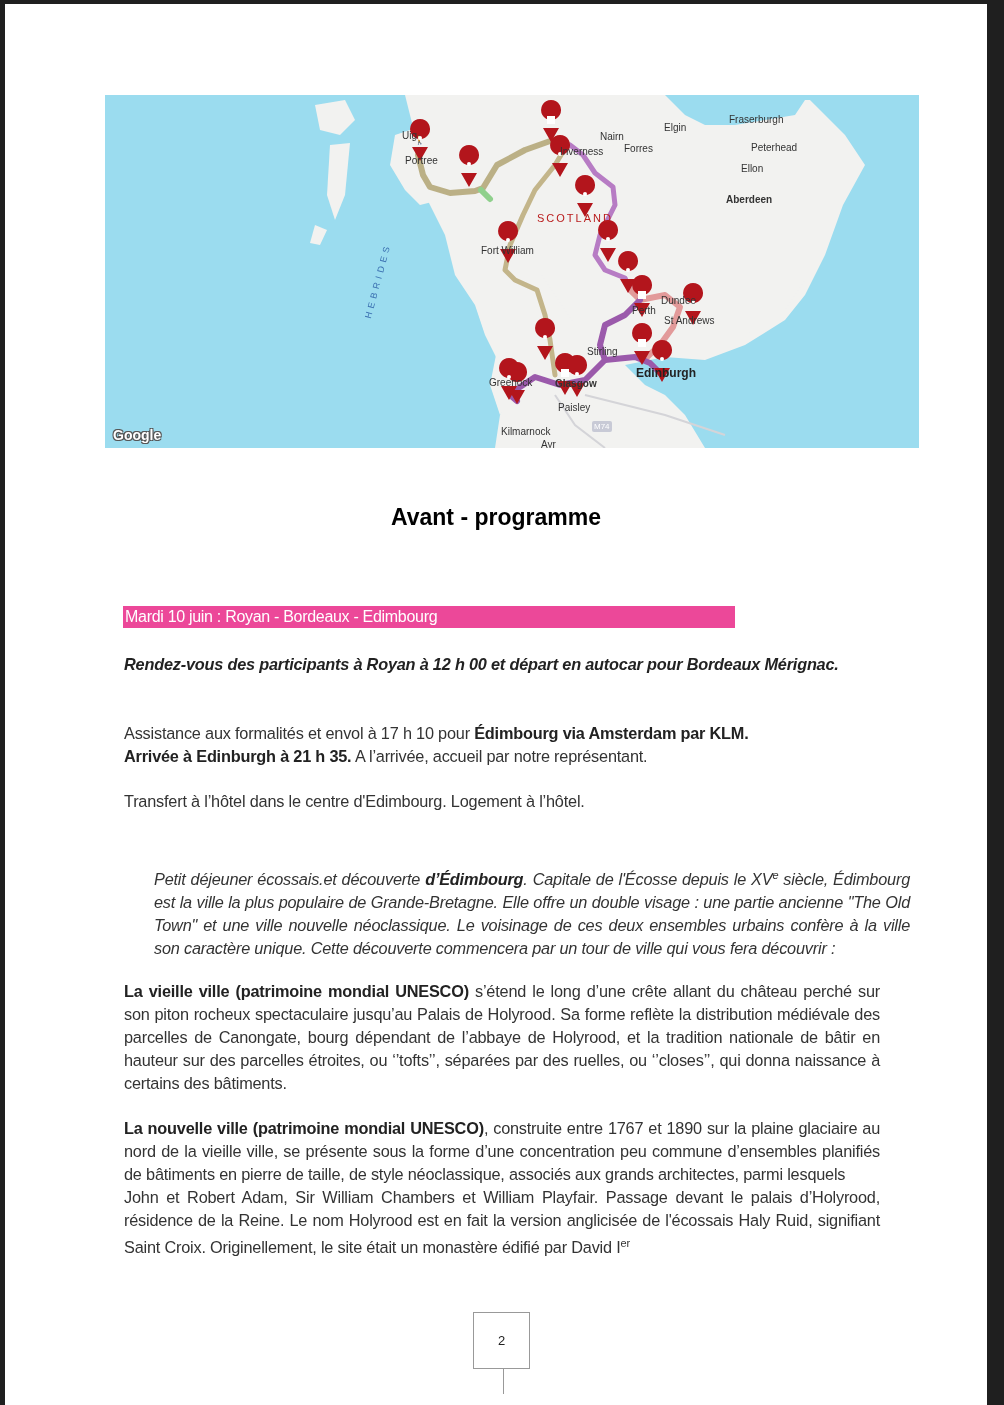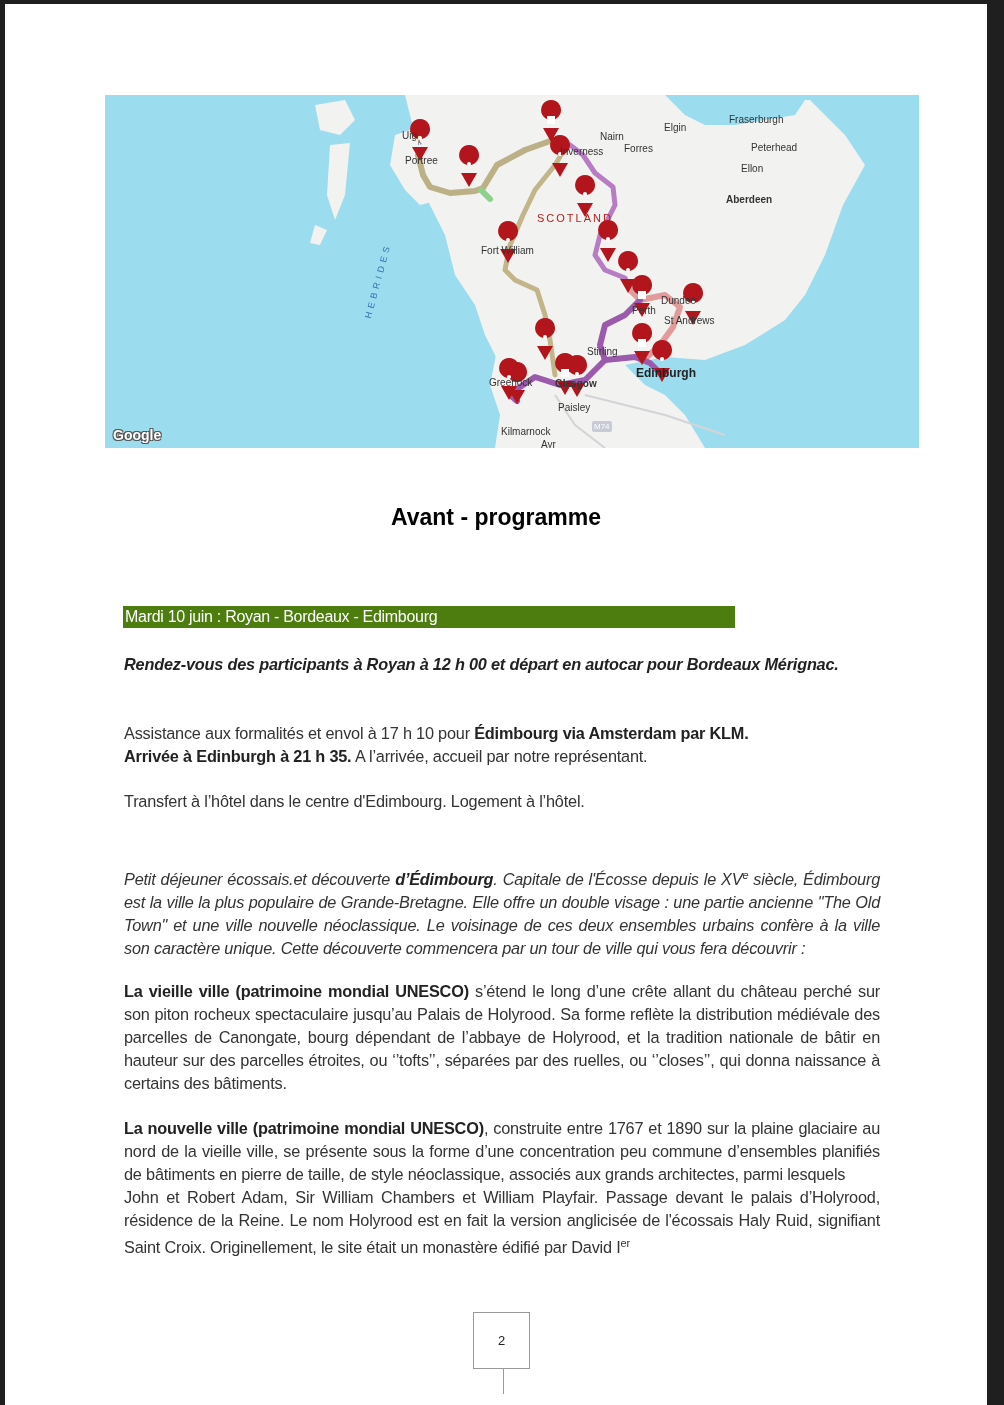--- a/index.html
+++ b/index.html
@@ -10,24 +10,24 @@
   .map { position:absolute; left:100px; top:91px; width:814px; height:353px; background:#9bdcef; overflow:hidden; }
   .map svg { position:absolute; left:0; top:0; }
   .maplabel { position:absolute; font-size:10px; color:#333; white-space:nowrap; }
   .maplabel.big { font-size:11px; letter-spacing:2px; color:#b91c1c; }
   .maplabel.city { font-size:12px; color:#222; }
   .maplabel.bold { font-weight:bold; }
   .maplabel.hebr { color:#3a6fb0; font-size:9px; letter-spacing:4px; transform:rotate(-75deg); transform-origin:left top; }
   .google { position:absolute; left:8px; top:332px; font-size:14px; font-weight:bold; color:#fff;
             text-shadow:-1px -1px 0 #555,1px -1px 0 #555,-1px 1px 0 #555,1px 1px 0 #555; }
   .title { position:absolute; left:0; width:100%; top:500px; text-align:center; font-size:23px; font-weight:bold; color:#000; }
-  .dayhdr { position:absolute; left:118px; width:612px; height:22px; background:#4d7c0f; color:#fff;
+  .dayhdr { position:absolute; left:118px; width:612px; height:22px; background:#ec4899; color:#fff;
             font-size:16px; line-height:22px; padding-left:2px; box-sizing:border-box; letter-spacing:-0.3px; }
   .text { position:absolute; left:119px; width:756px; font-size:16.3px; line-height:23px; color:#333; text-align:justify; letter-spacing:-0.2px; }
-  .text.it { font-style:italic; }
+  .text.it { font-style:italic;margin-left:30px; }
   .text b { color:#222; }
   .lead { font-weight:bold; font-style:italic; color:#222; }
   .pagebox { position:absolute; left:468px; top:1308px; width:57px; height:57px; border:1px solid #999; box-sizing:border-box;
              display:flex; align-items:center; justify-content:center; font-size:13px; color:#222; }
   .pageline { position:absolute; left:498px; top:1365px; width:1px; height:25px; background:#999; }
   sup { font-size:11px; }
 </style>
 </head>
 <body>
 

